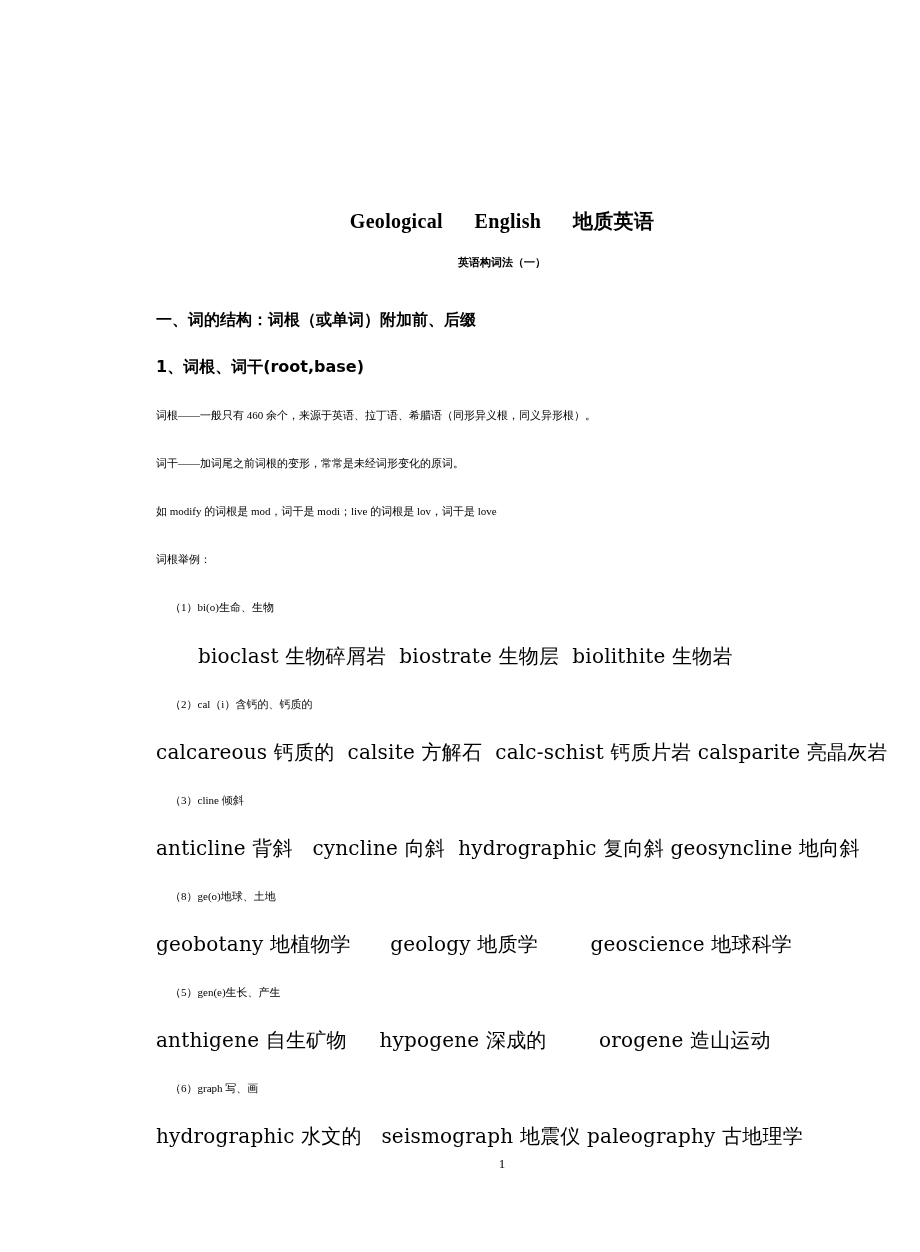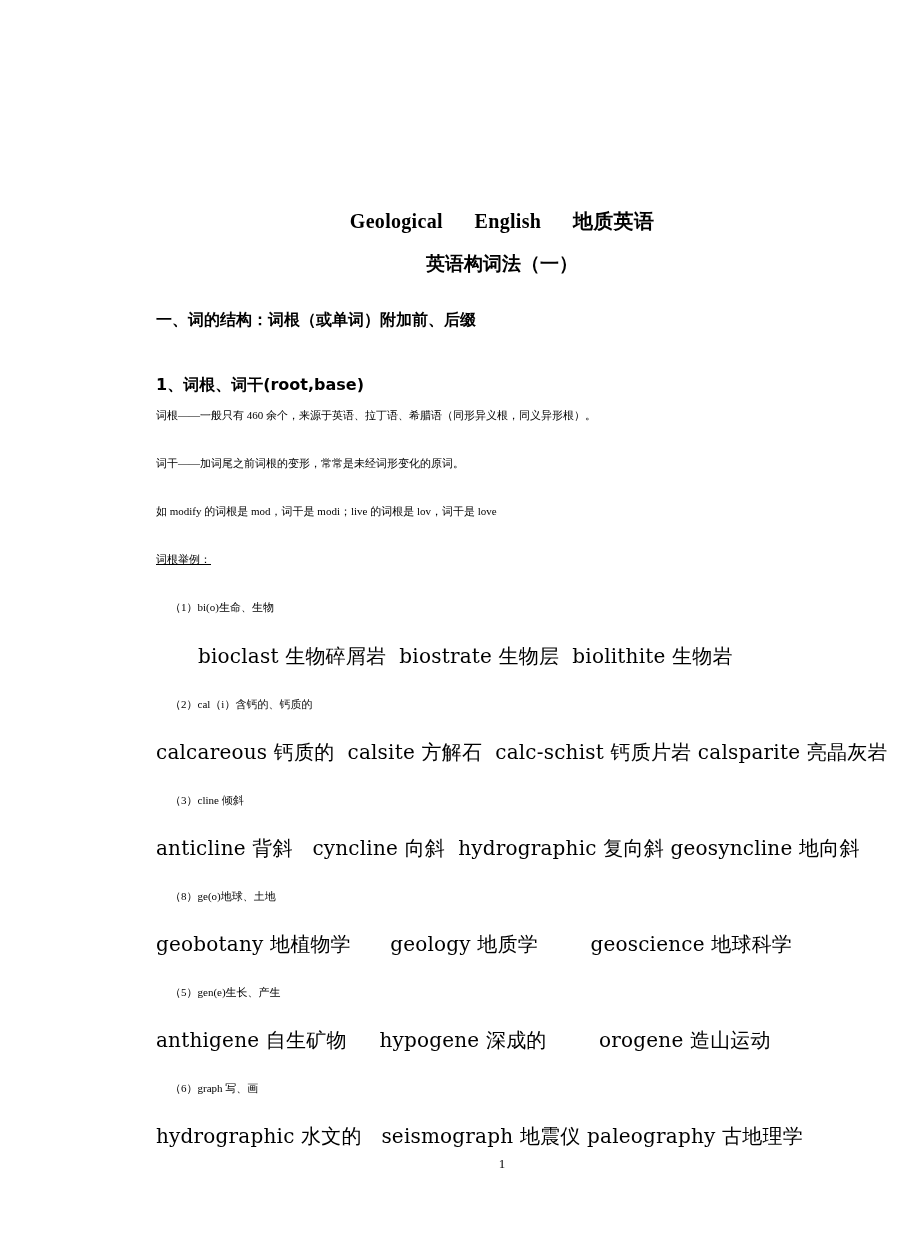--- a/index.html
+++ b/index.html
@@ -49,21 +49,21 @@
   }
 
   .doc-subtitle {
     position: absolute;
     left: 0;
     top: 250px;
     width: 692px;
     text-align: center;
     font-family: "DejaVu Sans", "Liberation Sans", sans-serif;
     font-weight: bold;
-    font-size: 19px;
+    font-size: 11px;
     line-height: 26px;
     white-space: pre;
   }
 
   .line {
     position: absolute;
     left: 0;
     white-space: pre;
     font-size: 16.5px;
     line-height: 24px;
@@ -110,29 +110,29 @@
 
 <div class="page">
   <div class="content">
 
     <div class="doc-title">Geological      English      地质英语</div>
 
     <div class="doc-subtitle">英语构词法（一）</div>
 
     <div class="line heading" style="top:308px;">一、词的结构：词根（或单词）附加前、后缀</div>
 
-    <div class="line heading" style="top:373px;">1、词根、词干(root,base)</div>
+    <div class="line heading" style="top:355px;">1、词根、词干(root,base)</div>
 
     <div class="line body-line" style="top:403px;">词根——一般只有 460 余个，来源于英语、拉丁语、希腊语（同形异义根，同义异形根）。</div>
 
     <div class="line body-line" style="top:451px;">词干——加词尾之前词根的变形，常常是未经词形变化的原词。</div>
 
     <div class="line body-line" style="top:499px;">如 modify 的词根是 mod，词干是 modi；live 的词根是 lov，词干是 love</div>
 
-    <div class="line body-line" style="top:547px;text-decoration:underline;">词根举例：</div>
+    <div class="line body-line" style="top:547px;">词根举例：</div>
 
     <div class="line body-line indent-1" style="top:595px;">（1）bi(o)生命、生物</div>
 
     <div class="line term-line indent-2" style="top:644px;">bioclast 生物碎屑岩  biostrate 生物层  biolithite 生物岩</div>
 
     <div class="line body-line indent-1" style="top:692px;">（2）cal（i）含钙的、钙质的</div>
 
     <div class="line term-line" style="top:740px;">calcareous 钙质的  calsite 方解石  calc-schist 钙质片岩 calsparite 亮晶灰岩</div>
 
     <div class="line body-line indent-1" style="top:788px;">（3）cline 倾斜</div>

